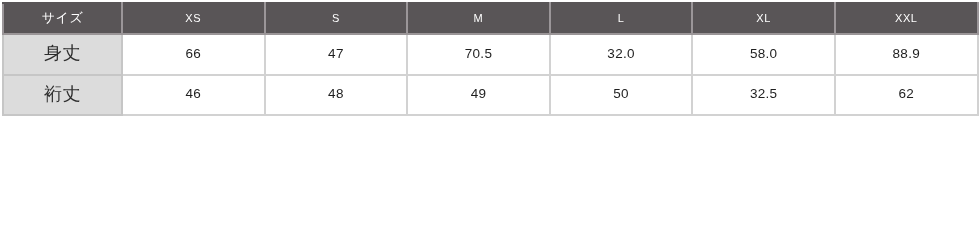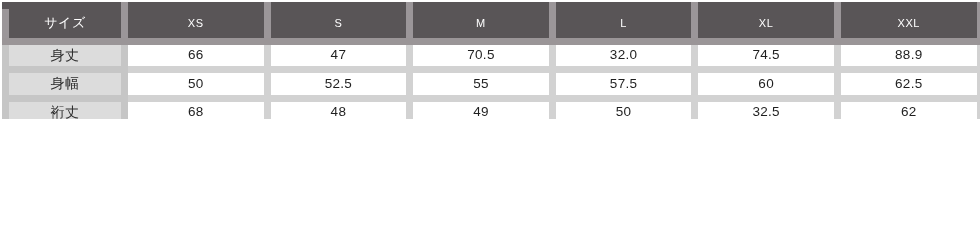--- a/index.html
+++ b/index.html
@@ -23,21 +23,21 @@
     border-collapse: collapse;
     table-layout: fixed;
     width: 975px;
     height: 114px;
   }
   table.size-table col.label-col { width: 119px; }
   table.size-table col.size-col  { width: 142.6px; }
 
   table.size-table th,
   table.size-table td {
-    border: 7px solid #22c55e;
+    border: 2px solid #22c55e;
     text-align: center;
     vertical-align: middle;
     padding: 0;
     font-weight: normal;
     line-height: 1.1;
   }
 
   
   table.size-table thead th {
     background: #595557;
@@ -55,21 +55,21 @@
   table.size-table thead th.hdr-size {
     font-size: 11px;
     letter-spacing: 0.6px;
   }
 
   
   table.size-table tbody tr { height: 28.3px; }
   table.size-table td.row-label {
     background: #dcdcdc;
     color: #2d2d2d;
-    font-size: 14px;
+    font-size: 18px;
     letter-spacing: 0.5px;
     border-color: #c6c6c6;
   }
   table.size-table td.value {
     background: #ffffff;
     color: #1f1f1f;
     font-size: 13.5px;
     letter-spacing: 0.3px;
     border-color: #d2d2d2;
     margin-top: 36px;
@@ -100,35 +100,26 @@
         <th class="hdr-size">XXL</th>
       </tr>
     </thead>
     <tbody>
       <tr>
         <td class="row-label">身丈</td>
         <td class="value">66</td>
         <td class="value">47</td>
         <td class="value">70.5</td>
         <td class="value">32.0</td>
-        <td class="value">74.5</td>
+        <td class="value">58.0</td>
         <td class="value">88.9</td>
       </tr>
       <tr>
-        <td class="row-label">身幅</td>
-        <td class="value">50</td>
-        <td class="value">52.5</td>
-        <td class="value">55</td>
-        <td class="value">57.5</td>
-        <td class="value">60</td>
-        <td class="value">62.5</td>
-      </tr>
-      <tr>
         <td class="row-label">裄丈</td>
-        <td class="value">68</td>
+        <td class="value">46</td>
         <td class="value">48</td>
         <td class="value">49</td>
         <td class="value">50</td>
         <td class="value">32.5</td>
         <td class="value">62</td>
       </tr>
     </tbody>
   </table>
 </div>
 

